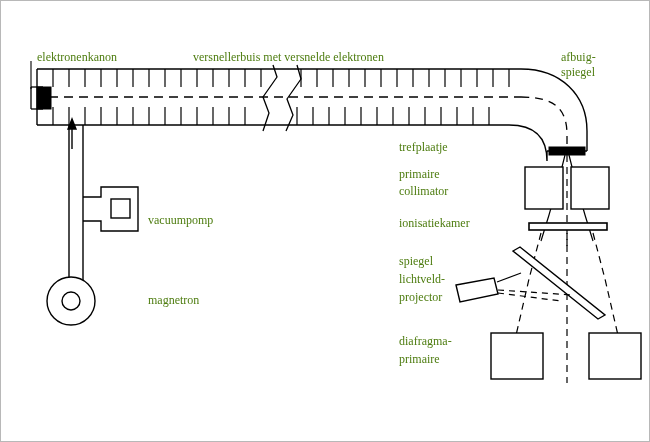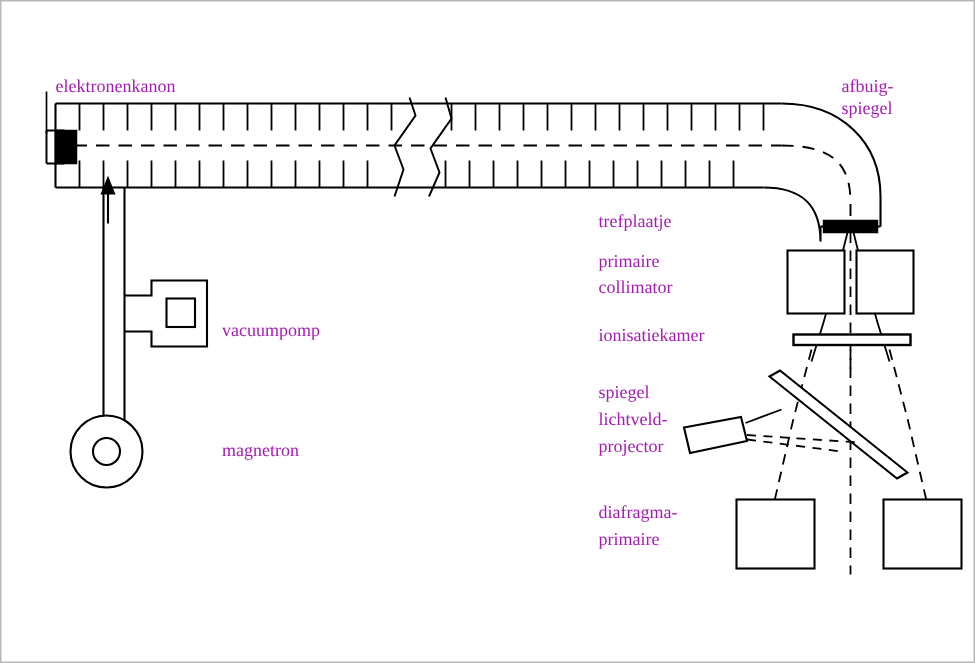--- a/index.html
+++ b/index.html
@@ -1,21 +1,21 @@
 <!DOCTYPE html>
 <html><head>
 <meta charset="utf-8">
 <style>
   html,body{margin:0;padding:0;background:#fff;}
   body{font-family:"Liberation Serif",serif;}
   #root{position:relative;width:650px;height:442px;background:#ffffff;
         border:1px solid #b8b8b8;box-sizing:border-box;overflow:hidden;}
   #svgmain{position:absolute;left:0;top:0;width:650px;height:442px;}
   .lbl{position:absolute;font-family:"Liberation Serif",serif;font-size:12px;
-       color:#a21caf;white-space:nowrap;line-height:14px;}
+       color:#4d7c0f;white-space:nowrap;line-height:14px;}
 </style>
 </head>
 <body>
 
 <div id="root">
 
   <svg id="svgmain" viewBox="0 0 650 442">
 
     <g>
 
@@ -177,20 +177,21 @@
 
     <g stroke="#000" stroke-width="1.4" fill="#000">
       <line x1="71" y1="148" x2="71" y2="122"></line>
       <polygon points="71,118 67,128 75,128"></polygon>
     </g>
 
   </svg>
 
   <div class="lbl" style="left:36px;  top:49px;">elektronenkanon</div>
 
+  <div class="lbl" style="left:192px; top:49px;">versnellerbuis met versnelde elektronen</div>
 
   <div class="lbl" style="left:560px; top:49px;font-family:Liberation Serif, serif;">afbuig-</div>
   <div class="lbl" style="left:560px; top:64px;">spiegel</div>
 
   <div class="lbl" style="left:398px; top:139px;">trefplaatje</div>
 
   <div class="lbl" style="left:398px; top:166px;">primaire</div>
   <div class="lbl" style="left:398px; top:183px;">collimator</div>
 
   <div class="lbl" style="left:398px; top:215px;text-align:center;">ionisatiekamer</div>

